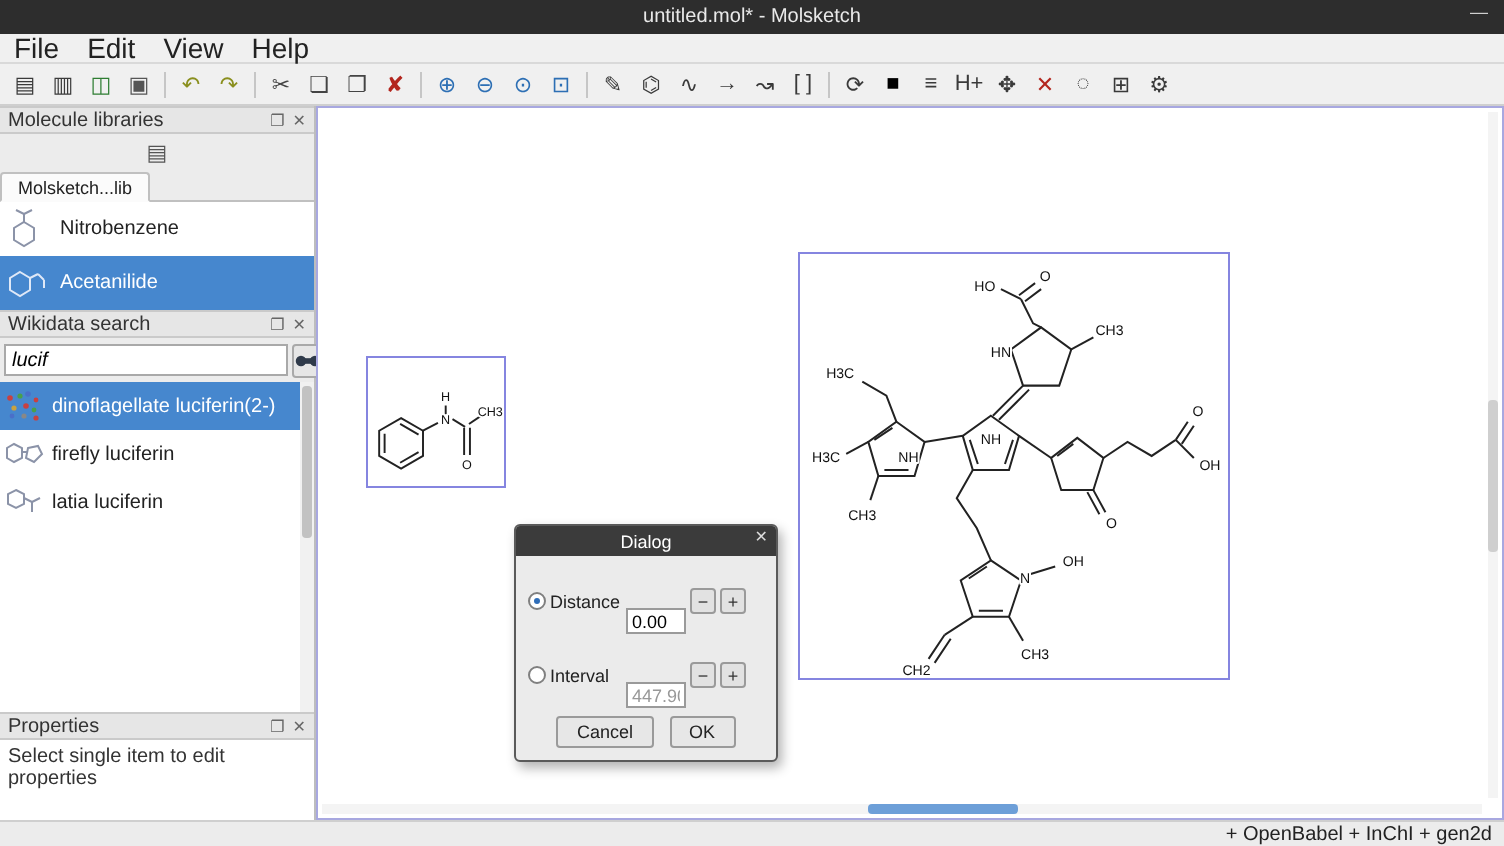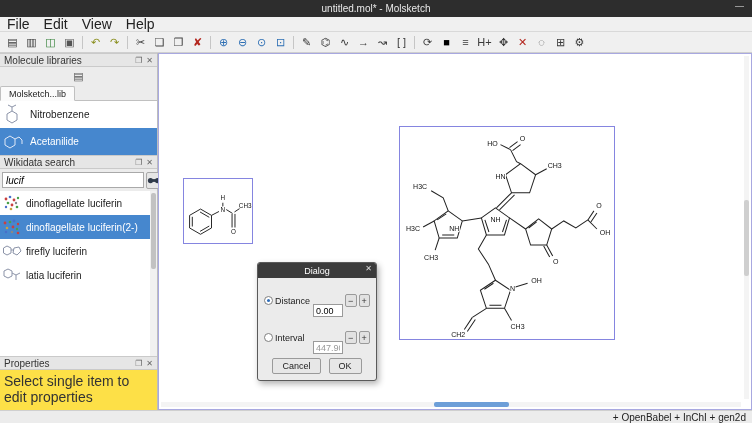--- a/index.html
+++ b/index.html
@@ -45,40 +45,40 @@
   .wk-search input { width: 150px; height: 16px; border: 1px solid #a9a9a9; font-size: 10px; padding: 0 3px;
     font-family: "Liberation Sans", sans-serif; background: #fff; font-style: italic; }
   .wk-search-btn { width: 22px; height: 17px; border: 1px solid #a9a9a9; background: #e6e6e6; border-radius: 2px;
     display: flex; align-items: center; justify-content: center; padding: 0; }
   .wk-search-btn svg { width: 14px; height: 9px; }
   .wk-list { background: #fff; flex: 1; position: relative; overflow: hidden; }
   .wk-list .row { height: 24px; padding-right: 9px; }
   .wk-thumb { width: 20px; height: 18px; flex: none; }
   .wk-scroll { position: absolute; top: 0; right: 0; bottom: 0; width: 7px; background: #f1f1f1; }
   .wk-scroll .thumb { position: absolute; top: 2px; left: 1px; width: 5px; height: 46%; background: #c2c2c2; border-radius: 2px; }
-  .props-body { height: 40px; background: #fde047; font-size: 14px; color: #333; padding: 3px 4px; flex: none; }
+  .props-body { height: 40px; background: #ffffff; font-size: 10px; color: #333; padding: 3px 4px; flex: none; }
 
   
   .canvas { flex: 1; position: relative; background: #fff; border: 1px solid #a8a8e0; overflow: hidden; }
   .sel-box { position: absolute; border: 1px solid #8585e0; }
   .sel-box.acetanilide { left: 24px; top: 124px; width: 70px; height: 66px; }
   .sel-box.luciferin { left: 240px; top: 72px; width: 216px; height: 214px; }
   svg .bond { stroke: #222; stroke-width: 1; fill: none; }
   svg.mol text { font: 7px "Liberation Sans", sans-serif; text-anchor: middle; fill: #111;
     paint-order: stroke; stroke: #fff; stroke-width: 2px; stroke-linejoin: round; }
   svg.mol.small text { font-size: 6.5px; }
 
   
   .h-scroll { position: absolute; left: 2px; right: 10px; bottom: 2px; height: 5px; background: #f4f4f4; }
   .h-scroll .thumb { position: absolute; left: 47%; width: 13%; top: 0; height: 5px; background: #6d9fd8; border-radius: 2px; }
   .v-scroll { position: absolute; top: 2px; bottom: 10px; right: 2px; width: 5px; background: #f4f4f4; }
   .v-scroll .thumb { position: absolute; top: 42%; height: 22%; left: 0; width: 5px; background: #cfcfcf; border-radius: 2px; }
 
   
-  .dialog { position: absolute; left: 98px; top: 208px; width: 120px; background: #ebebeb;
+  .dialog { position: absolute; left: 98px; top: 208px; width: 132px; background: #ebebeb;
     border: 1px solid #5a5a5a; border-radius: 3px; box-shadow: 2px 3px 6px rgba(0,0,0,0.3); overflow: hidden; }
   .dialog-title { height: 15px; background: #3b3b3b; color: #fff; font-size: 9px;
     display: flex; align-items: center; justify-content: center; position: relative; }
   .dialog-title .dclose { position: absolute; right: 4px; top: 1px; font-size: 8px; color: #ddd; }
   .dialog-body { padding: 6px 6px 6px; }
   .drow { display: flex; align-items: center; gap: 2px; margin-bottom: 4px; font-size: 9px; color: #222; }
   .radio { width: 9px; height: 9px; border: 1px solid #808080; border-radius: 50%; background: #fff; position: relative; flex: none; }
   .radio.on::after { content: ""; position: absolute; inset: 2px; border-radius: 50%; background: #2f6db8; }
   .drow label { width: 36px; flex: none; }
   .dfield { width: 30px; height: 13px; border: 1px solid #9a9a9a; background: #fff; font-size: 9px; padding: 0 2px;
@@ -202,35 +202,20 @@
         <button class="wk-search-btn">
           <svg viewBox="0 0 16 10">
             <circle cx="4" cy="5" r="3" fill="#2f3a4a"></circle>
             <circle cx="12" cy="5" r="3" fill="#2f3a4a"></circle>
             <rect x="6" y="3.4" width="4" height="3.2" fill="#2f3a4a"></rect>
           </svg>
         </button>
       </div>
 
       <div class="wk-list">
-        <div class="row">
-          <svg class="wk-thumb" viewBox="0 0 20 18">
-            <circle cx="4" cy="5" r="1.4" fill="#c94040"></circle>
-              <circle cx="8" cy="3" r="1.3" fill="#4a6fc9"></circle>
-            <circle cx="12" cy="6" r="1.4" fill="#c94040"></circle>
-              <circle cx="16" cy="4" r="1.2" fill="#49a04a"></circle>
-            <circle cx="6" cy="9" r="1.3" fill="#49a04a"></circle>
-              <circle cx="10" cy="11" r="1.4" fill="#c94040"></circle>
-            <circle cx="14" cy="9" r="1.2" fill="#888888"></circle>
-              <circle cx="4" cy="13" r="1.2" fill="#4a6fc9"></circle>
-            <circle cx="9" cy="15" r="1.3" fill="#c9a23f"></circle>
-              <circle cx="15" cy="13" r="1.3" fill="#49a04a"></circle>
-          </svg>
-          <span>dinoflagellate luciferin</span>
-        </div>
         <div class="row selected">
           <svg class="wk-thumb" viewBox="0 0 20 18">
             <circle cx="3" cy="5" r="1.4" fill="#c94040"></circle>
               <circle cx="8" cy="4" r="1.3" fill="#49a04a"></circle>
             <circle cx="12" cy="3" r="1.4" fill="#4a6fc9"></circle>
               <circle cx="16" cy="6" r="1.2" fill="#c94040"></circle>
             <circle cx="5" cy="10" r="1.3" fill="#c9a23f"></circle>
               <circle cx="11" cy="9" r="1.4" fill="#c94040"></circle>
             <circle cx="15" cy="11" r="1.2" fill="#49a04a"></circle>
               <circle cx="4" cy="14" r="1.2" fill="#4a6fc9"></circle>

